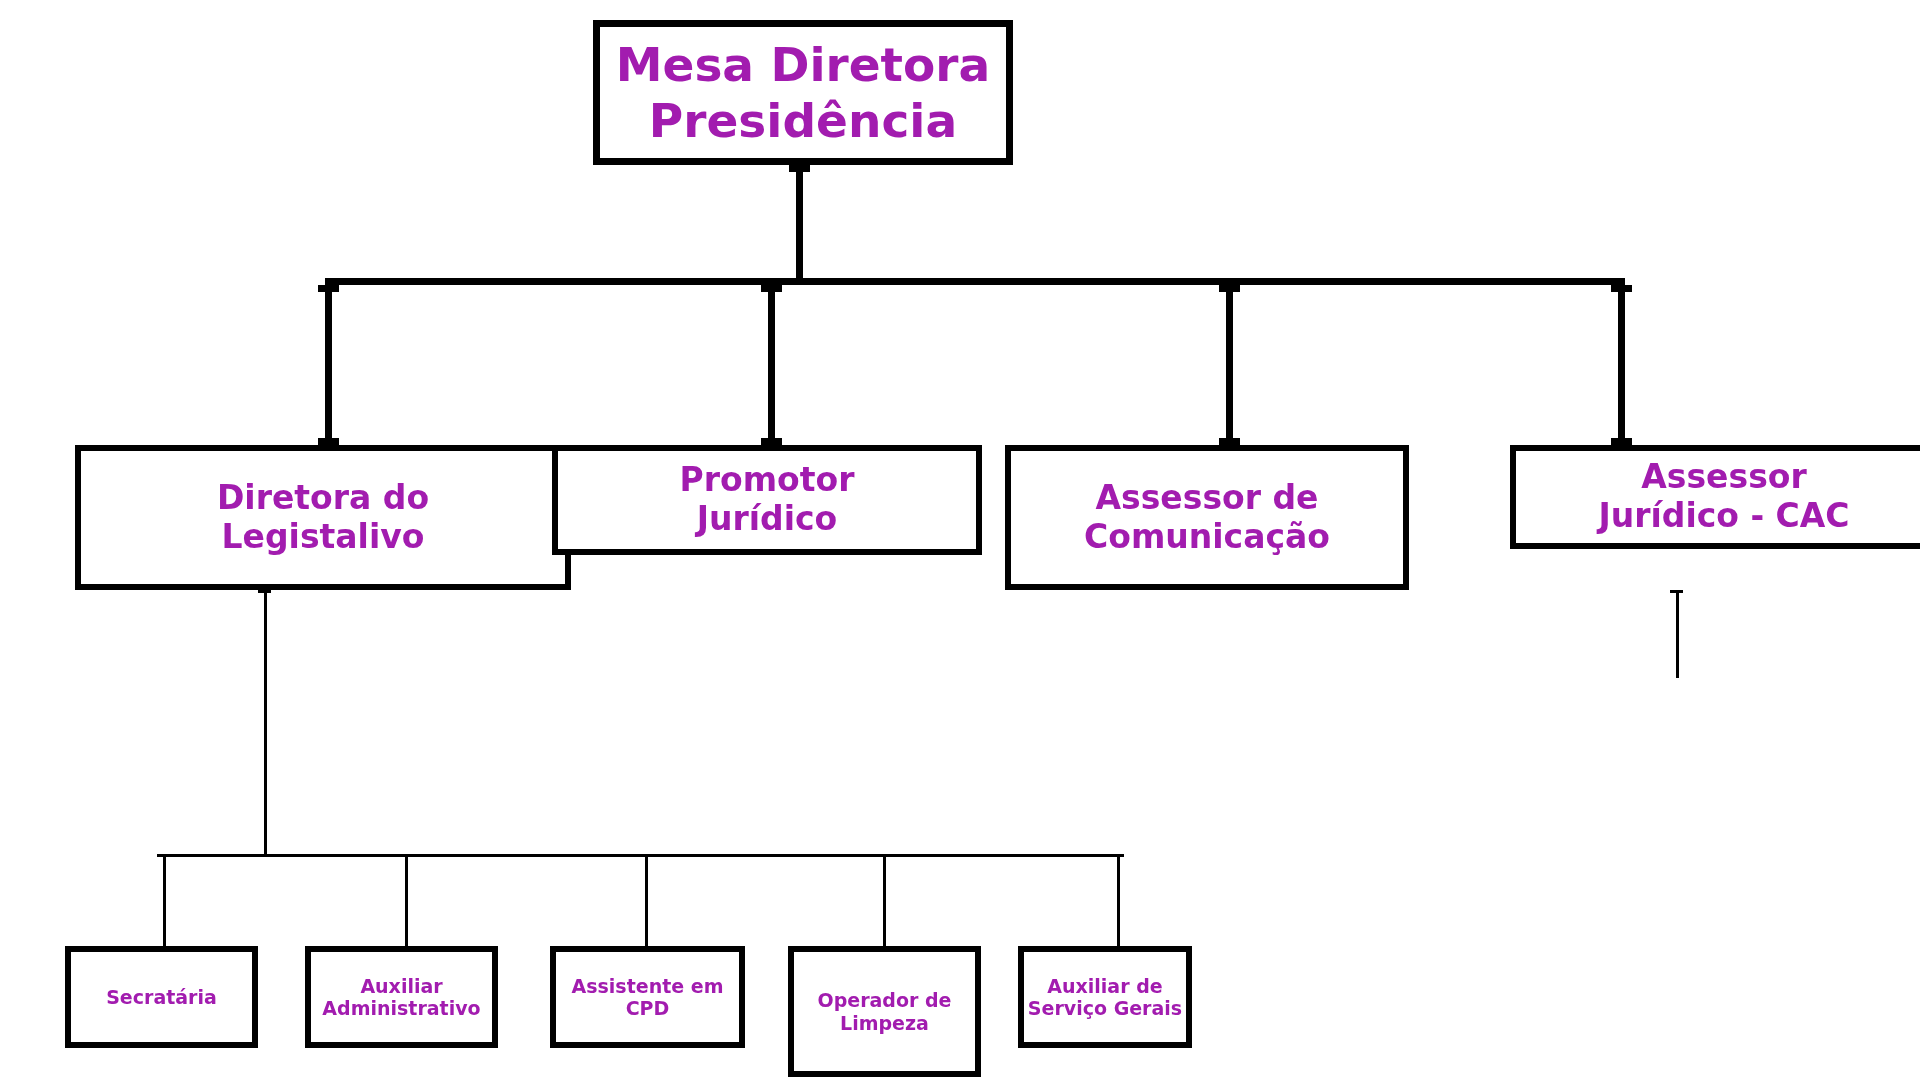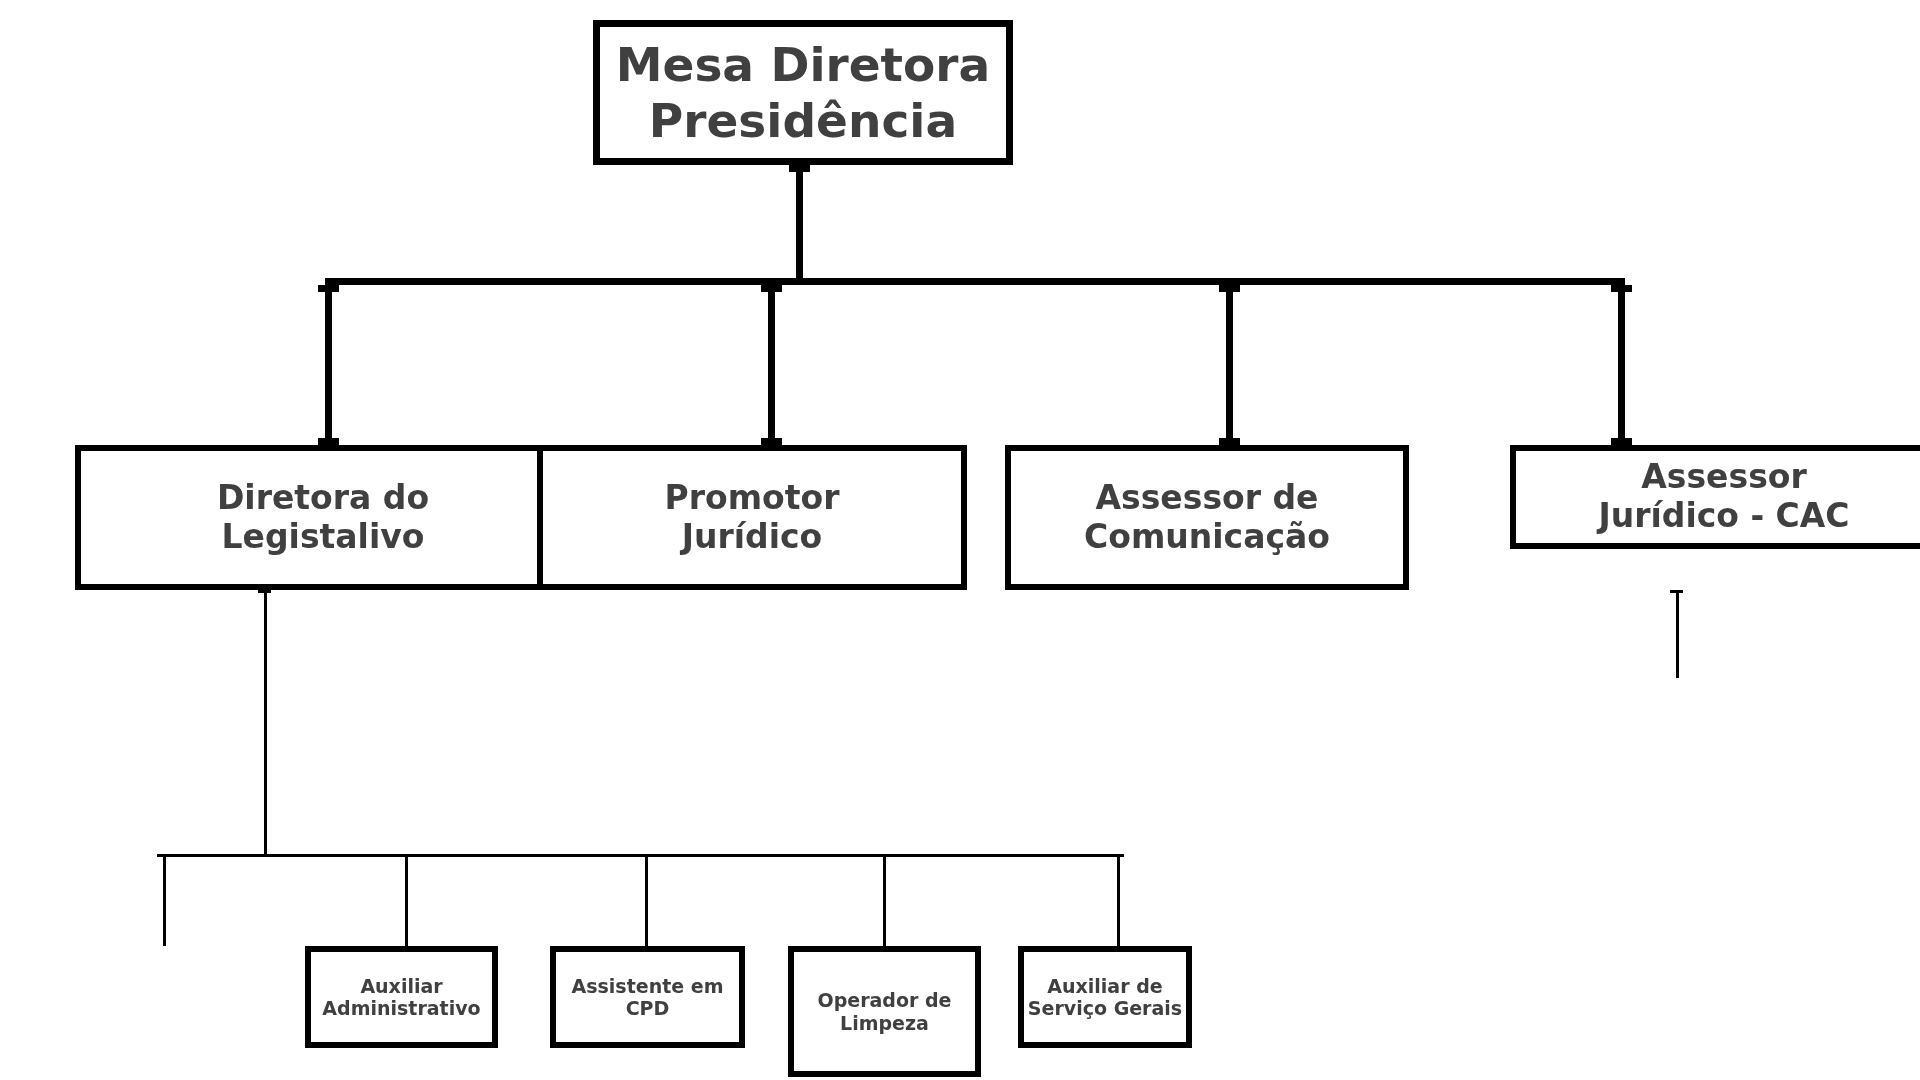--- a/index.html
+++ b/index.html
@@ -21,21 +21,21 @@
   
   .node {
     position: absolute;
     background: #ffffff;
     border: 6px solid #000000;
     display: flex;
     align-items: center;
     justify-content: center;
     text-align: center;
     font-weight: bold;
-    color: #404040;
+    color: #a21caf;
     line-height: 1.18;
     white-space: pre-line;
   }
   .node.root  { border-width: 7px; font-size: 47px; }
   .node.lvl2  { border-width: 6px; font-size: 33px; }
   .node.lvl3  { border-width: 6px; font-size: 20px; }
   .node.leaf  { border-width: 6px; font-size: 19px; }
 
   
   .conn {
@@ -82,21 +82,21 @@
   <div class="conn vthick" style="left:1226px; top:285px; height:160px;"></div>
   <div class="cap cap-h" style="left:1219px; top:285px;"></div>
   <div class="cap cap-h" style="left:1219px; top:438px;"></div>
 
   <div class="conn vthick" style="left:1618px; top:285px; height:160px;"></div>
   <div class="cap cap-h" style="left:1611px; top:438px;"></div>
 
   <div class="node lvl2" style="left:75px; top:445px; width:496px; height:145px;">Diretora do
 Legistalivo</div>
 
-  <div class="node lvl2" style="left:537px; top:445px; width:430px; height:145px;">Promotor
+  <div class="node lvl2" style="left:552px; top:445px; width:430px; height:110px;">Promotor
 Jurídico</div>
 
   <div class="node lvl2" style="left:1005px; top:445px; width:404px; height:145px;">Assessor de
 Comunicação</div>
 
   <div class="node lvl2" style="left:1510px; top:445px; width:428px; height:104px;">Assessor
 Jurídico - CAC</div>
 
   <div class="conn vthin" style="left:1676px; top:590px; height:88px;"></div>
   <div class="cap cap-h-thin" style="left:1670px; top:590px;"></div>
@@ -109,20 +109,21 @@
 
   <div class="conn vthin" style="left:163px; top:854px; height:92px;"></div>
   <div class="conn vthin" style="left:405px; top:854px; height:92px;"></div>
   <div class="conn vthin" style="left:645px; top:854px; height:92px;"></div>
   <div class="conn vthin" style="left:883px; top:854px; height:92px;"></div>
   <div class="conn vthin" style="left:1117px; top:854px; height:92px;"></div>
 
   <div class="cap cap-h-thin" style="left:157px; top:854px;"></div>
   <div class="cap cap-h-thin" style="left:1111px; top:854px;"></div>
 
+  <div class="node leaf" style="left:65px; top:946px; width:193px; height:102px;">Secratária</div>
 
   <div class="node leaf" style="left:305px; top:946px; width:193px; height:102px;">Auxiliar
 Administrativo</div>
 
   <div class="node leaf" style="left:550px; top:946px; width:195px; height:102px;">Assistente em
 CPD</div>
 
   <div class="node leaf" style="left:788px; top:946px; width:193px; height:131px;">Operador de
 Limpeza</div>
 

